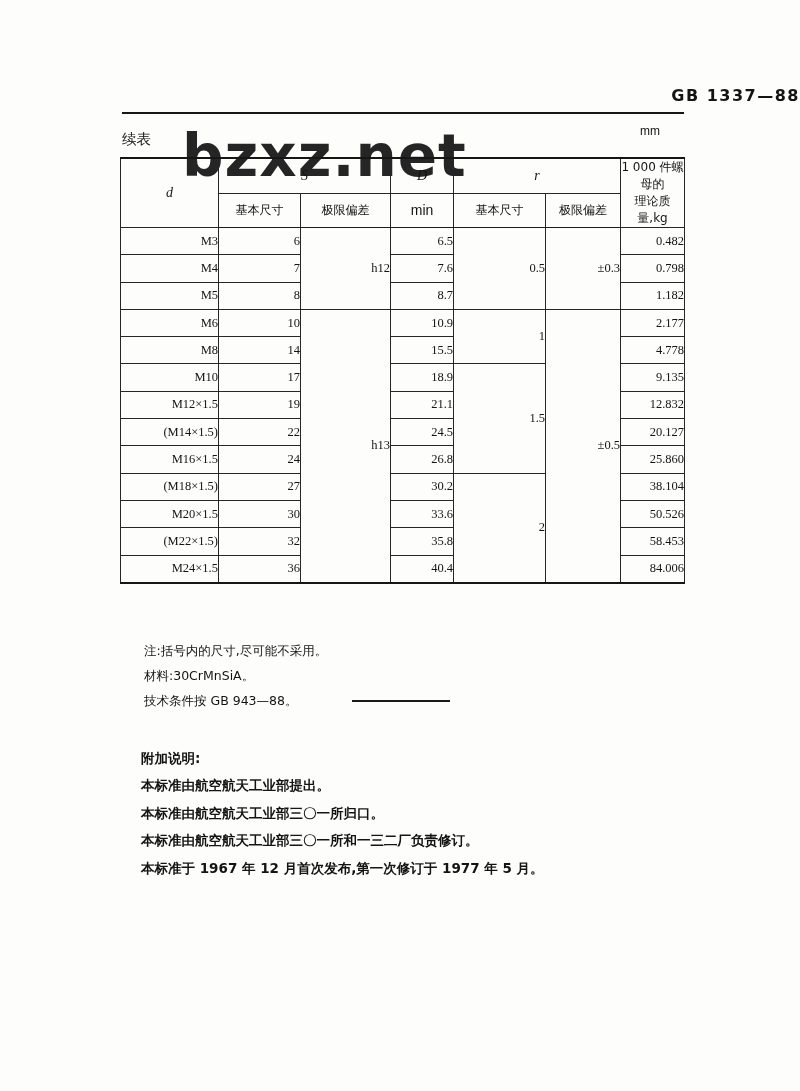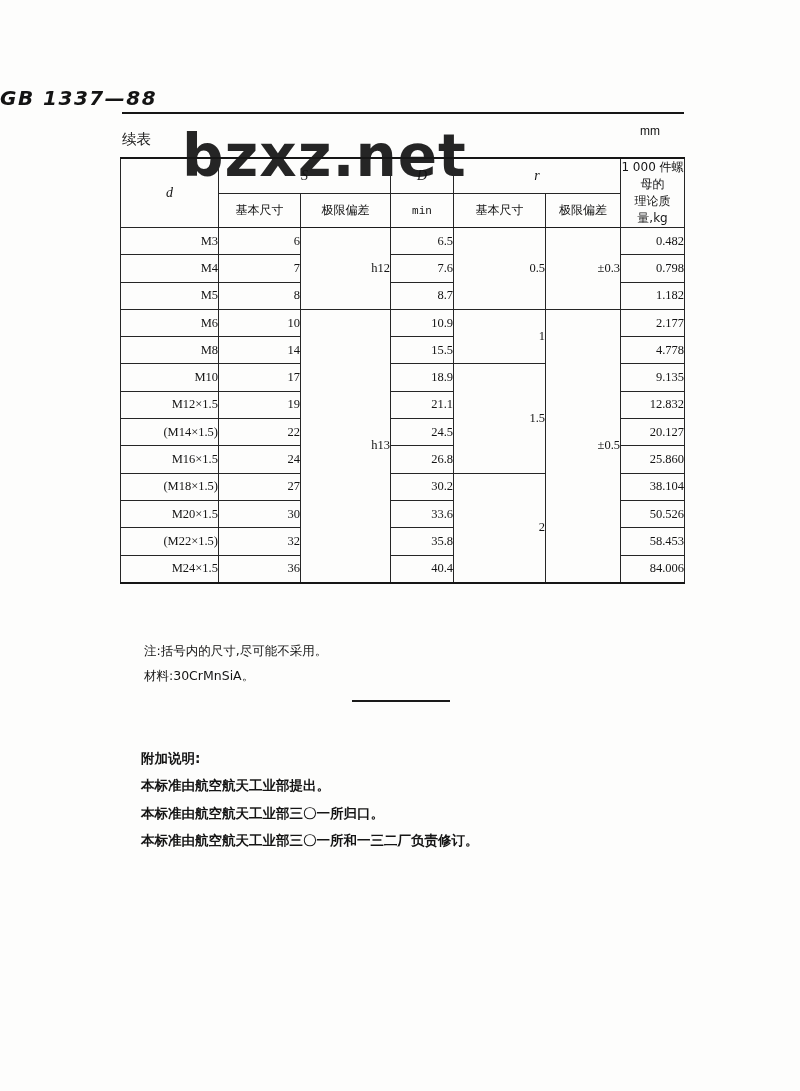--- a/index.html
+++ b/index.html
@@ -38,27 +38,26 @@
     z-index: 0;
     white-space: nowrap;
   }
 
   
   .std-no {
     position: absolute;
     top: 86px;
     left: 0;
     width: 800px;
-    text-align: left;
+    text-align: right;
     font-family: "DejaVu Sans", sans-serif;
-    font-size: 20px;
+    font-size: 16px;
     font-weight: 700;
     letter-spacing: 1.5px;
     z-index: 3;
-    font-style: italic;
   }
   .head-rule {
     position: absolute;
     left: 122px;
     top: 112px;
     width: 562px;
     height: 2.4px;
     background: #161616;
     z-index: 3;
   }
@@ -115,21 +114,21 @@
   
   table.spec { border-top: 2.4px solid #161616; border-bottom: 2.4px solid #161616; }
   table.spec thead tr:last-child td { border-bottom: 1.6px solid #1c1c1c; }
 
   .ital {
     font-style: italic;
     font-family: "Liberation Serif", serif;
     font-size: 14px;
   }
   .cn { font-family: "DejaVu Sans", "Liberation Sans", sans-serif; font-size: 12px; }
-  .mono-ish { font-family: Liberation Mono, monospace; font-size: 11px; }
+  .mono-ish { font-family: Liberation Sans, sans-serif; font-size: 14px; }
 
   .col-d    { width: 98px; }
   .col-sbas { width: 82px; }
   .col-sdev { width: 90px; }
   .col-dmin { width: 63px; }
   .col-rbas { width: 92px; }
   .col-rdev { width: 75px; }
   .col-mass { width: 64px; }
 
   td.numcell { font-family: "DejaVu Sans", sans-serif; font-size: 12px; }
@@ -332,24 +331,26 @@
             <td class="numcell">40.4</td>
             <td class="masscell">84.006</td>
           </tr>
         </tbody>
     </table>
   </div>
 
   <div class="notes">
     <div>注:括号内的尺寸,尽可能不采用。</div>
     <div>材料:30CrMnSiA。</div>
+    <div>技术条件按 GB 943—88。</div>
   </div>
 
   <div class="mid-rule"></div>
 
   <div class="appendix">
     <div class="ap-title">附加说明:</div>
     <div class="ap-line">本标准由航空航天工业部提出。</div>
     <div class="ap-line">本标准由航空航天工业部三〇一所归口。</div>
     <div class="ap-line">本标准由航空航天工业部三〇一所和一三二厂负责修订。</div>
+    <div class="ap-line">本标准于 1967 年 12 月首次发布,第一次修订于 1977 年 5 月。</div>
   </div>
 
 </div>
 
 </body></html>

